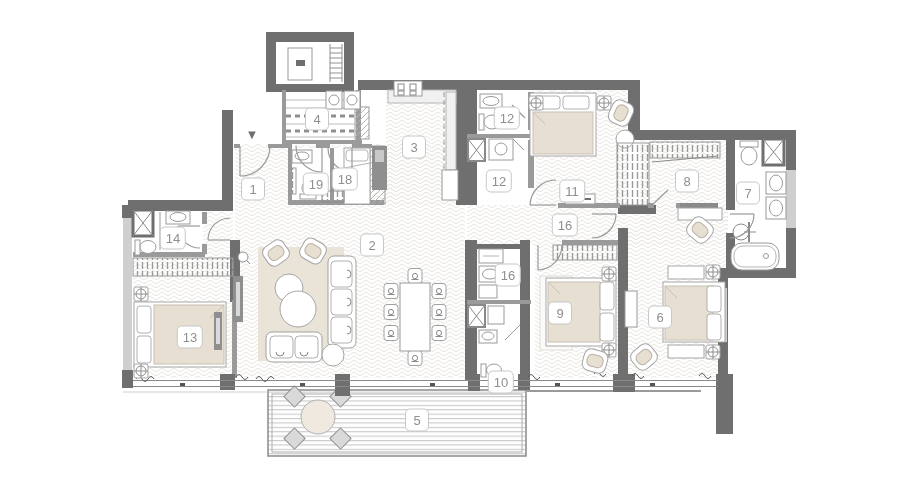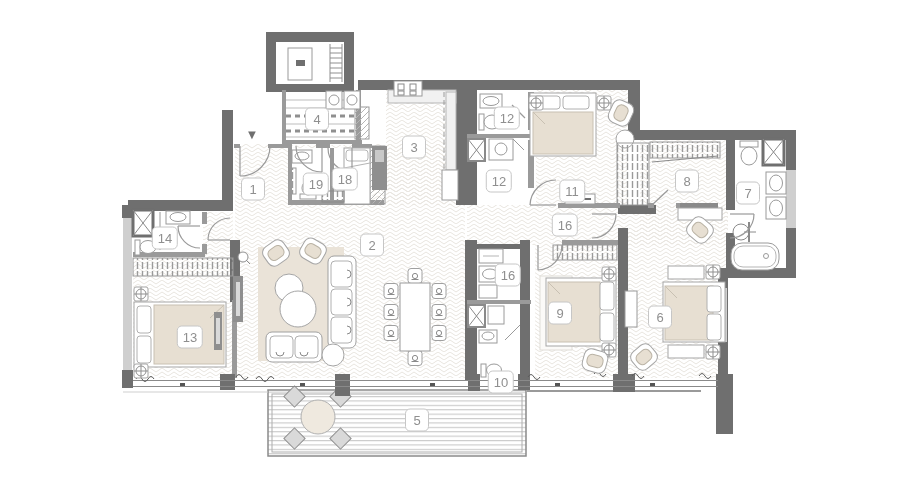--- a/index.html
+++ b/index.html
@@ -418,21 +418,21 @@
       <div class="chip" style="left: 317px; top: 119px;">4</div>
       <div class="chip" style="left: 417px; top: 420px;">5</div>
       <div class="chip" style="left: 660px; top: 317px;">6</div>
       <div class="chip" style="left: 748px; top: 193px;">7</div>
       <div class="chip" style="left: 687px; top: 181px;">8</div>
       <div class="chip" style="left: 560px; top: 313px;">9</div>
       <div class="chip" style="left: 501px; top: 358px; margin-top: 24px;">10</div>
       <div class="chip" style="left: 572px; top: 191px;">11</div>
       <div class="chip" style="left: 507px; top: 118px;">12</div>
       <div class="chip" style="left: 190px; top: 337px;">13</div>
-      <div class="chip" style="left: 165px; top: 238px;">14</div>
+      <div class="chip" style="left: 173px; top: 238px;">14</div>
       <div class="chip" style="left: 508px; top: 275px;">16</div>
       <div class="chip" style="left: 565px; top: 225px;">16</div>
       <div class="chip" style="left: 499px; top: 181px;">12</div>
       <div class="chip" style="left: 345px; top: 179px;">18</div>
       <div class="chip" style="left: 306px; top: 184px; margin-left: 10px;">19</div>
     </div>
 <div class="entry-arrow" id="entryArrow" style="left: 252px; top: 134px;">▼</div>
 </div>
 
 </body></html>

